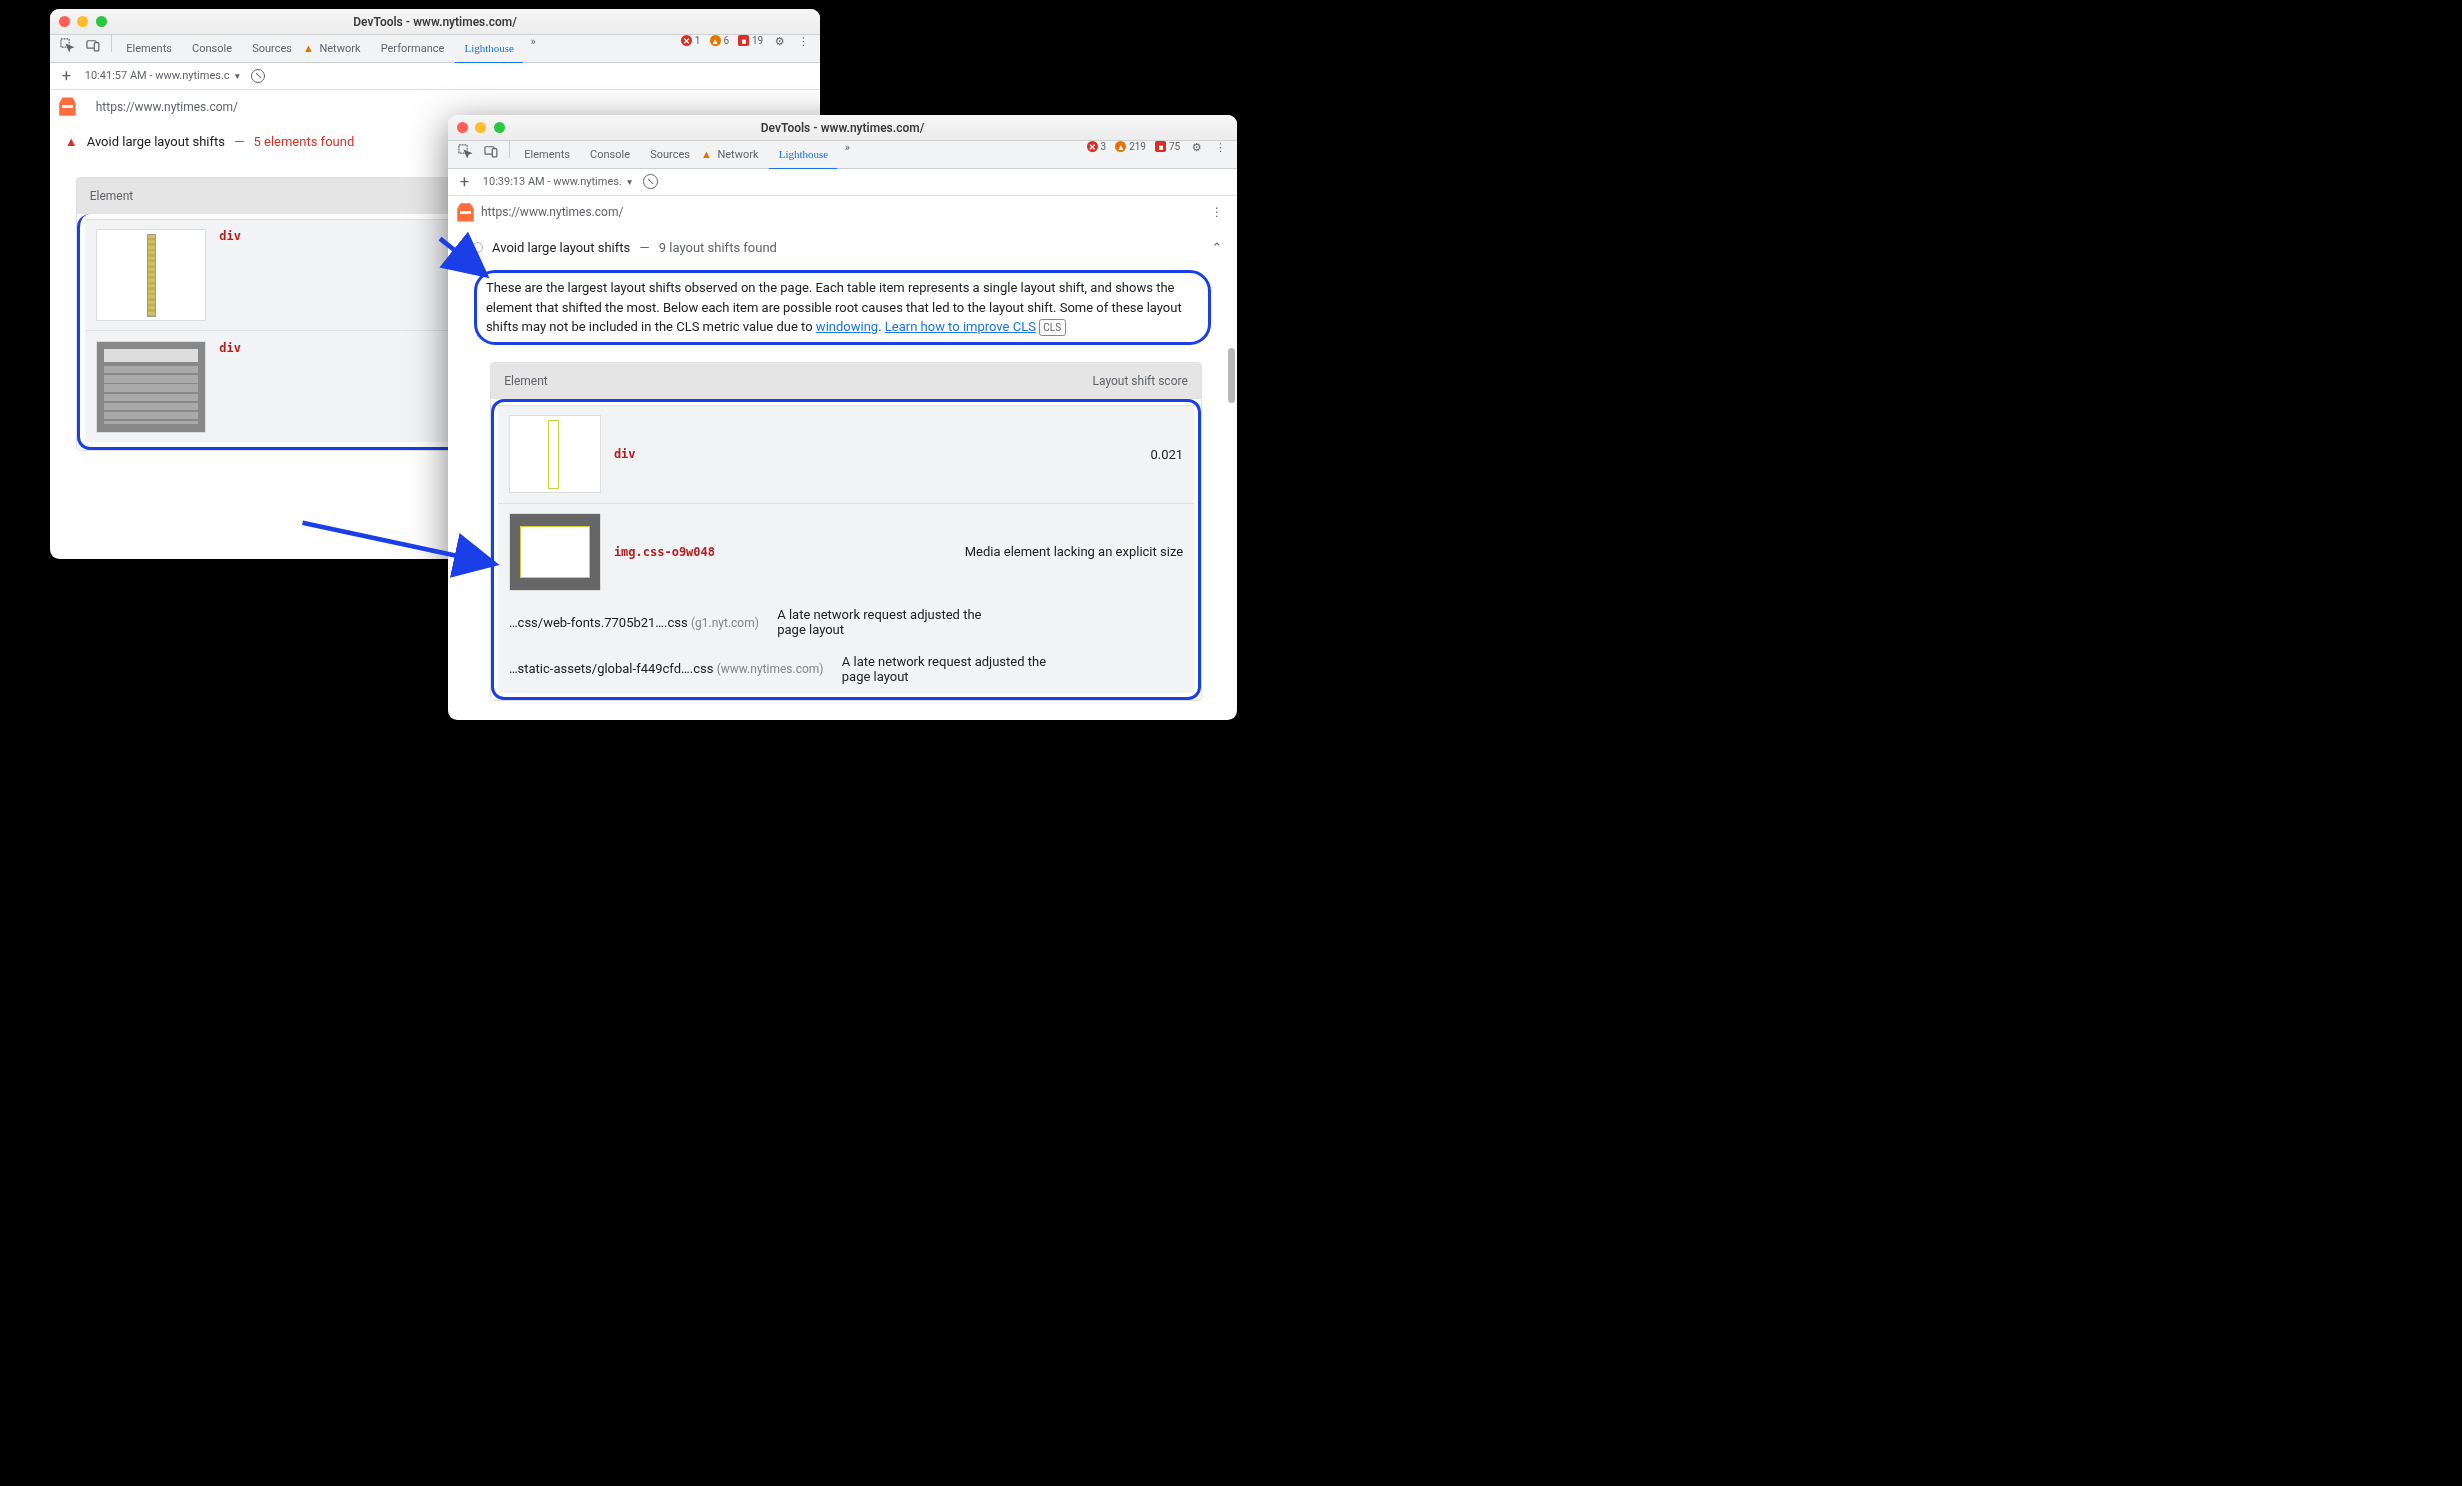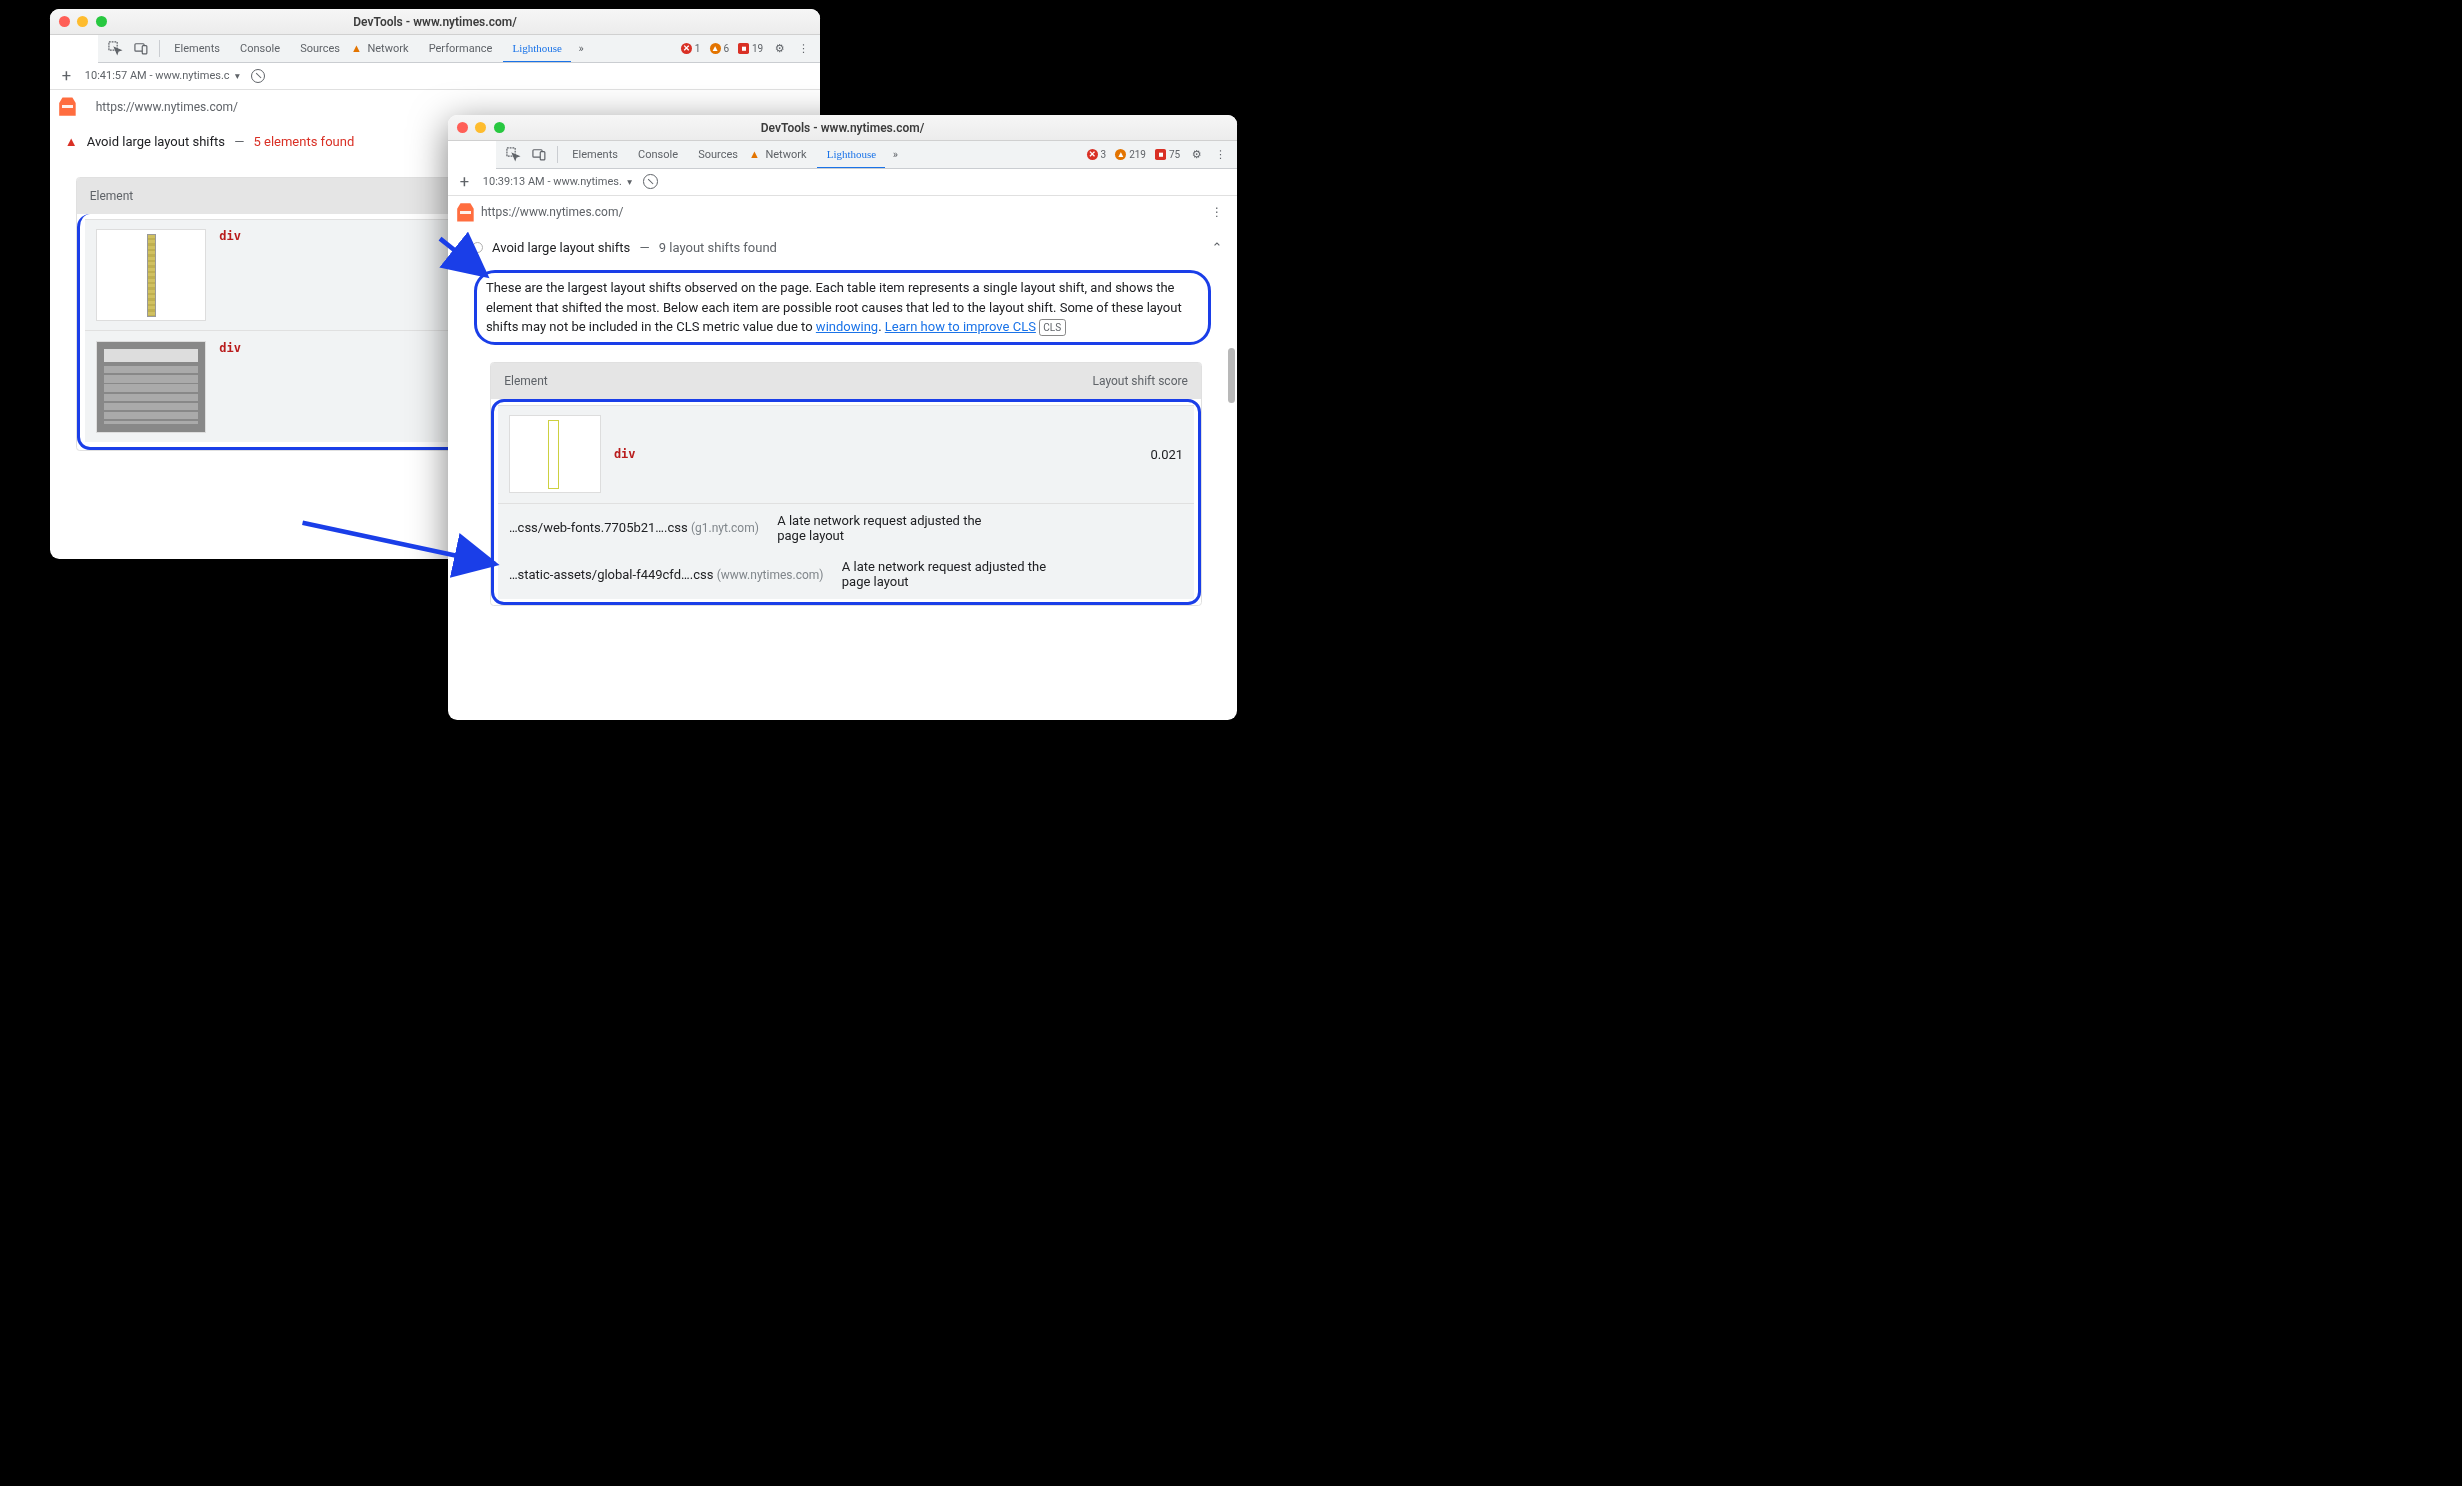--- a/index.html
+++ b/index.html
@@ -38,26 +38,25 @@
   .title {
     position: absolute; left: 0; right: 0; text-align: center;
     font-weight: 600; font-size: 12px; color: #3c3c3c;
     pointer-events: none;
   }
   .toolbar {
     height: 27.5px;
     background: #f1f3f4;
     border-bottom: 0.9px solid #cacdd1;
     display: flex;
-    align-items: center;
+    align-items: flex-start;
     padding: 0 5.5px;
     gap: 1.8px;
     font-size: 11px;
     color: #5f6368;
-    margin-left: 48px;
   }
   .tool-icon {
     width: 24px; height: 20px;
     display: flex; align-items: center; justify-content: center;
     color: #5f6368;
     border-radius: 1.8px;
   }
   .divider { width: 0.9px; height: 16.5px; background: #cacdd1; margin: 0 3.7px; }
   .tab {
     padding: 0 9.2px; height: 27.5px; line-height: 27.5px;
@@ -354,20 +353,25 @@
 
         <div class="row" style="align-items:center;">
           <div class="thumb small">
               <div class="strip" style="left:42%;width:11px;border:1.8px solid #cdd040;background:#fff;"></div>
             </div>
           <div class="code" style="flex:1;">div</div>
           <div class="score">0.021</div>
         </div>
 
         <div class="row" style="flex-direction:column;gap:16.5px;">
+          <div style="display:flex;gap:13px;align-items:center;width:100%;">
+            <div class="thumb small outline"></div>
+            <div class="code">img.css-o9w048</div>
+            <div class="cause" style="margin-left:auto;max-width:238px;">Media element lacking an explicit size</div>
+          </div>
           <div class="causerow">
             <div class="causefile">
               <span>…css/web-fonts.7705b21….css</span>
               <span class="sub-gray">(g1.nyt.com)</span>
             </div>
             <div class="cause" style="max-width:220px;">A late network request adjusted the page layout</div>
           </div>
           <div class="causerow">
             <div class="causefile">
               <span>…static-assets/global-f449cfd….css</span>

